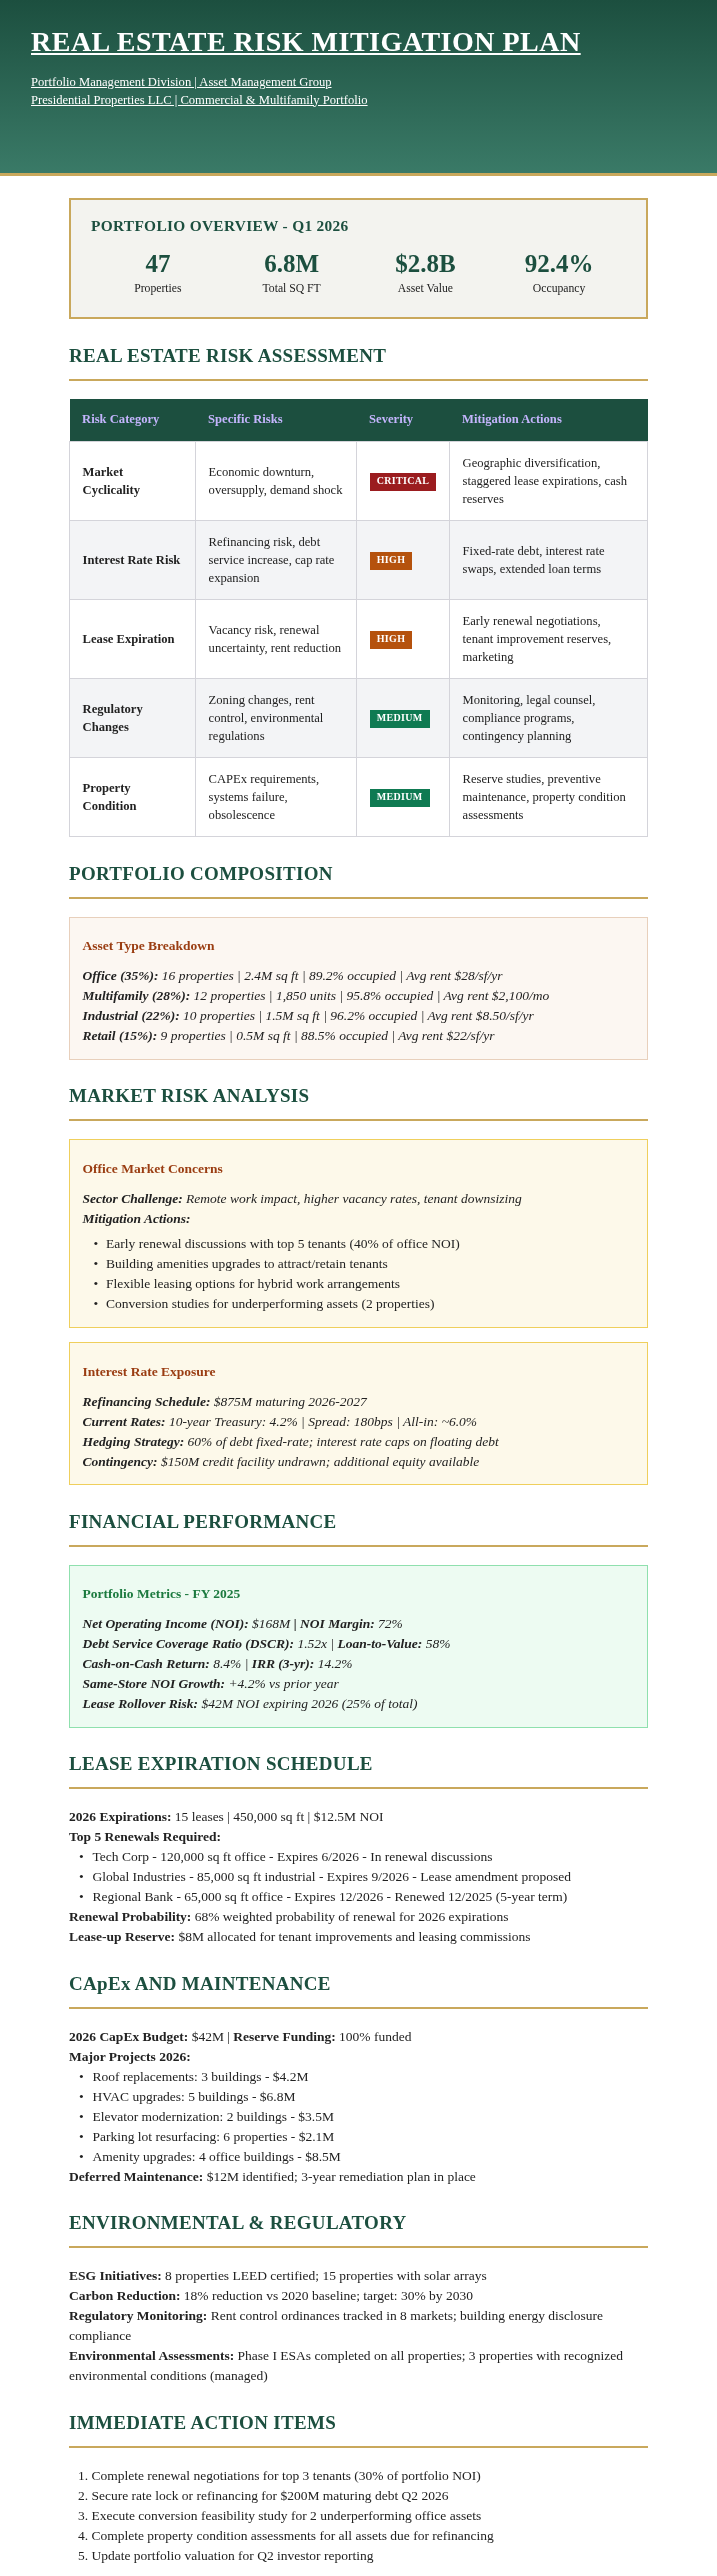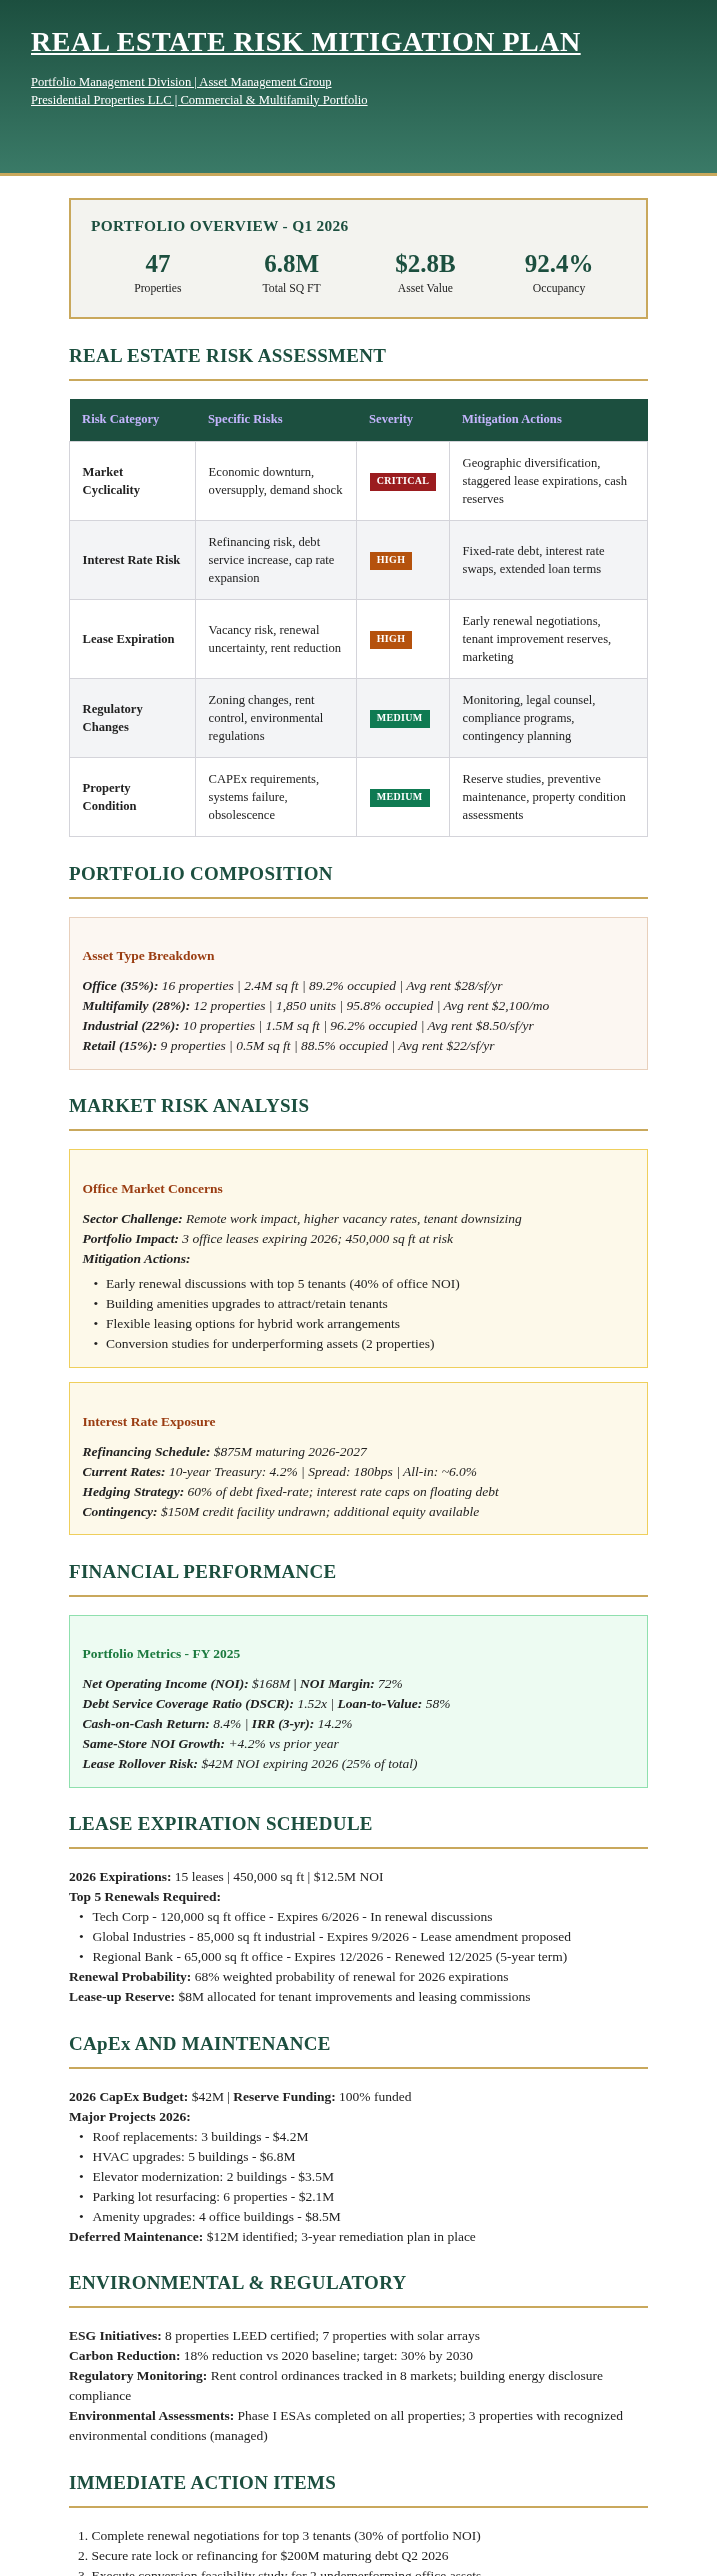--- a/index.html
+++ b/index.html
@@ -44,21 +44,21 @@
   table.risk tr:nth-child(even) td { background: #f3f4f6; }
   table.risk td.cat { font-weight: 700; width: 126px; }
   table.risk td.risk-col { width: 161px; }
   table.risk td.sev-col { width: 89px; }
   .badge { display: inline-block; color: #fff; font-weight: 700; font-size: 10px; padding: 2.7px 7.2px; line-height: 12.6px; letter-spacing: 0.3px; }
   .badge.critical { background: #9b1c1f; }
   .badge.high { background: #b5520d; }
   .badge.medium { background: #0f7a52; }
 
   .box { padding: 14.5px 12.6px 12.6px 12.6px; margin-bottom: 14.5px; line-height: 20px; }
-  .box h4 { font-size: 13.5px; font-weight: 700; line-height: 18px; margin: 15px 0 11px 0; }
+  .box h4 { font-size: 13.5px; font-weight: 700; line-height: 18px; margin: 5px 0 11px 0; }
   .box.beige { background: #fcf7f2; border: 0.9px solid #e8d0bc; }
   .box.yellow { background: #fdf9ea; border: 0.9px solid #efcf5c; }
   .box.green { background: #edfbf2; border: 0.9px solid #8fe0ae; }
   .box.beige h4, .box.yellow h4 { color: #9a3d12; }
   .box.green h4 { color: #1c7a3f; }
   .box p { margin: 0; font-style: italic; }
   .box .gap { margin-top: 9px; }
   b { font-weight: 700; }
 
   ul.bul { list-style: none; margin: 5.4px 0 0 0; }
@@ -158,21 +158,20 @@
     <p><b>Office (35%):</b> <span>16 properties | 2.4M sq ft | 89.2% occupied | Avg rent $28/sf/yr</span></p>
     <p><b>Multifamily (28%):</b> <span>12 properties | 1,850 units | 95.8% occupied | Avg rent $2,100/mo</span></p>
     <p><b>Industrial (22%):</b> <span>10 properties | 1.5M sq ft | 96.2% occupied | Avg rent $8.50/sf/yr</span></p>
     <p><b>Retail (15%):</b> <span>9 properties | 0.5M sq ft | 88.5% occupied | Avg rent $22/sf/yr</span></p>
   </div>
 
   <h2 class="section">MARKET RISK ANALYSIS</h2>
   <div class="box yellow">
     <h4>Office Market Concerns</h4>
     <p><b>Sector Challenge:</b> <span>Remote work impact, higher vacancy rates, tenant downsizing</span></p>
-    <p><b>Portfolio Impact:</b> <span>3 office leases expiring 2026; 450,000 sq ft at risk</span></p>
     <p><b>Mitigation Actions:</b></p>
     <ul class="bul">
       <li>Early renewal discussions with top 5 tenants (40% of office NOI)</li>
       <li>Building amenities upgrades to attract/retain tenants</li>
       <li>Flexible leasing options for hybrid work arrangements</li>
       <li>Conversion studies for underperforming assets (2 properties)</li>
     </ul>
   </div>
 
   <div class="box yellow">
@@ -215,21 +214,21 @@
       <li>HVAC upgrades: 5 buildings - $6.8M</li>
       <li>Elevator modernization: 2 buildings - $3.5M</li>
       <li>Parking lot resurfacing: 6 properties - $2.1M</li>
       <li>Amenity upgrades: 4 office buildings - $8.5M</li>
     </ul>
     <p><b>Deferred Maintenance:</b> <span>$12M identified; 3-year remediation plan in place</span></p>
   </div>
 
   <h2 class="section">ENVIRONMENTAL &amp; REGULATORY</h2>
   <div class="plain">
-    <p><b>ESG Initiatives:</b> <span>8 properties LEED certified; 7 properties with solar arrays</span></p>
+    <p><b>ESG Initiatives:</b> <span>8 properties LEED certified; 15 properties with solar arrays</span></p>
     <p><b>Carbon Reduction:</b> <span>18% reduction vs 2020 baseline; target: 30% by 2030</span></p>
     <p><b>Regulatory Monitoring:</b> <span>Rent control ordinances tracked in 8 markets; building energy disclosure compliance</span></p>
     <p><b>Environmental Assessments:</b> <span>Phase I ESAs completed on all properties; 3 properties with recognized environmental conditions (managed)</span></p>
   </div>
 
   <h2 class="section">IMMEDIATE ACTION ITEMS</h2>
   <ol class="actions plain">
     <li>1. Complete renewal negotiations for top 3 tenants (30% of portfolio NOI)</li>
     <li>2. Secure rate lock or refinancing for $200M maturing debt Q2 2026</li>
     <li>3. Execute conversion feasibility study for 2 underperforming office assets</li>

